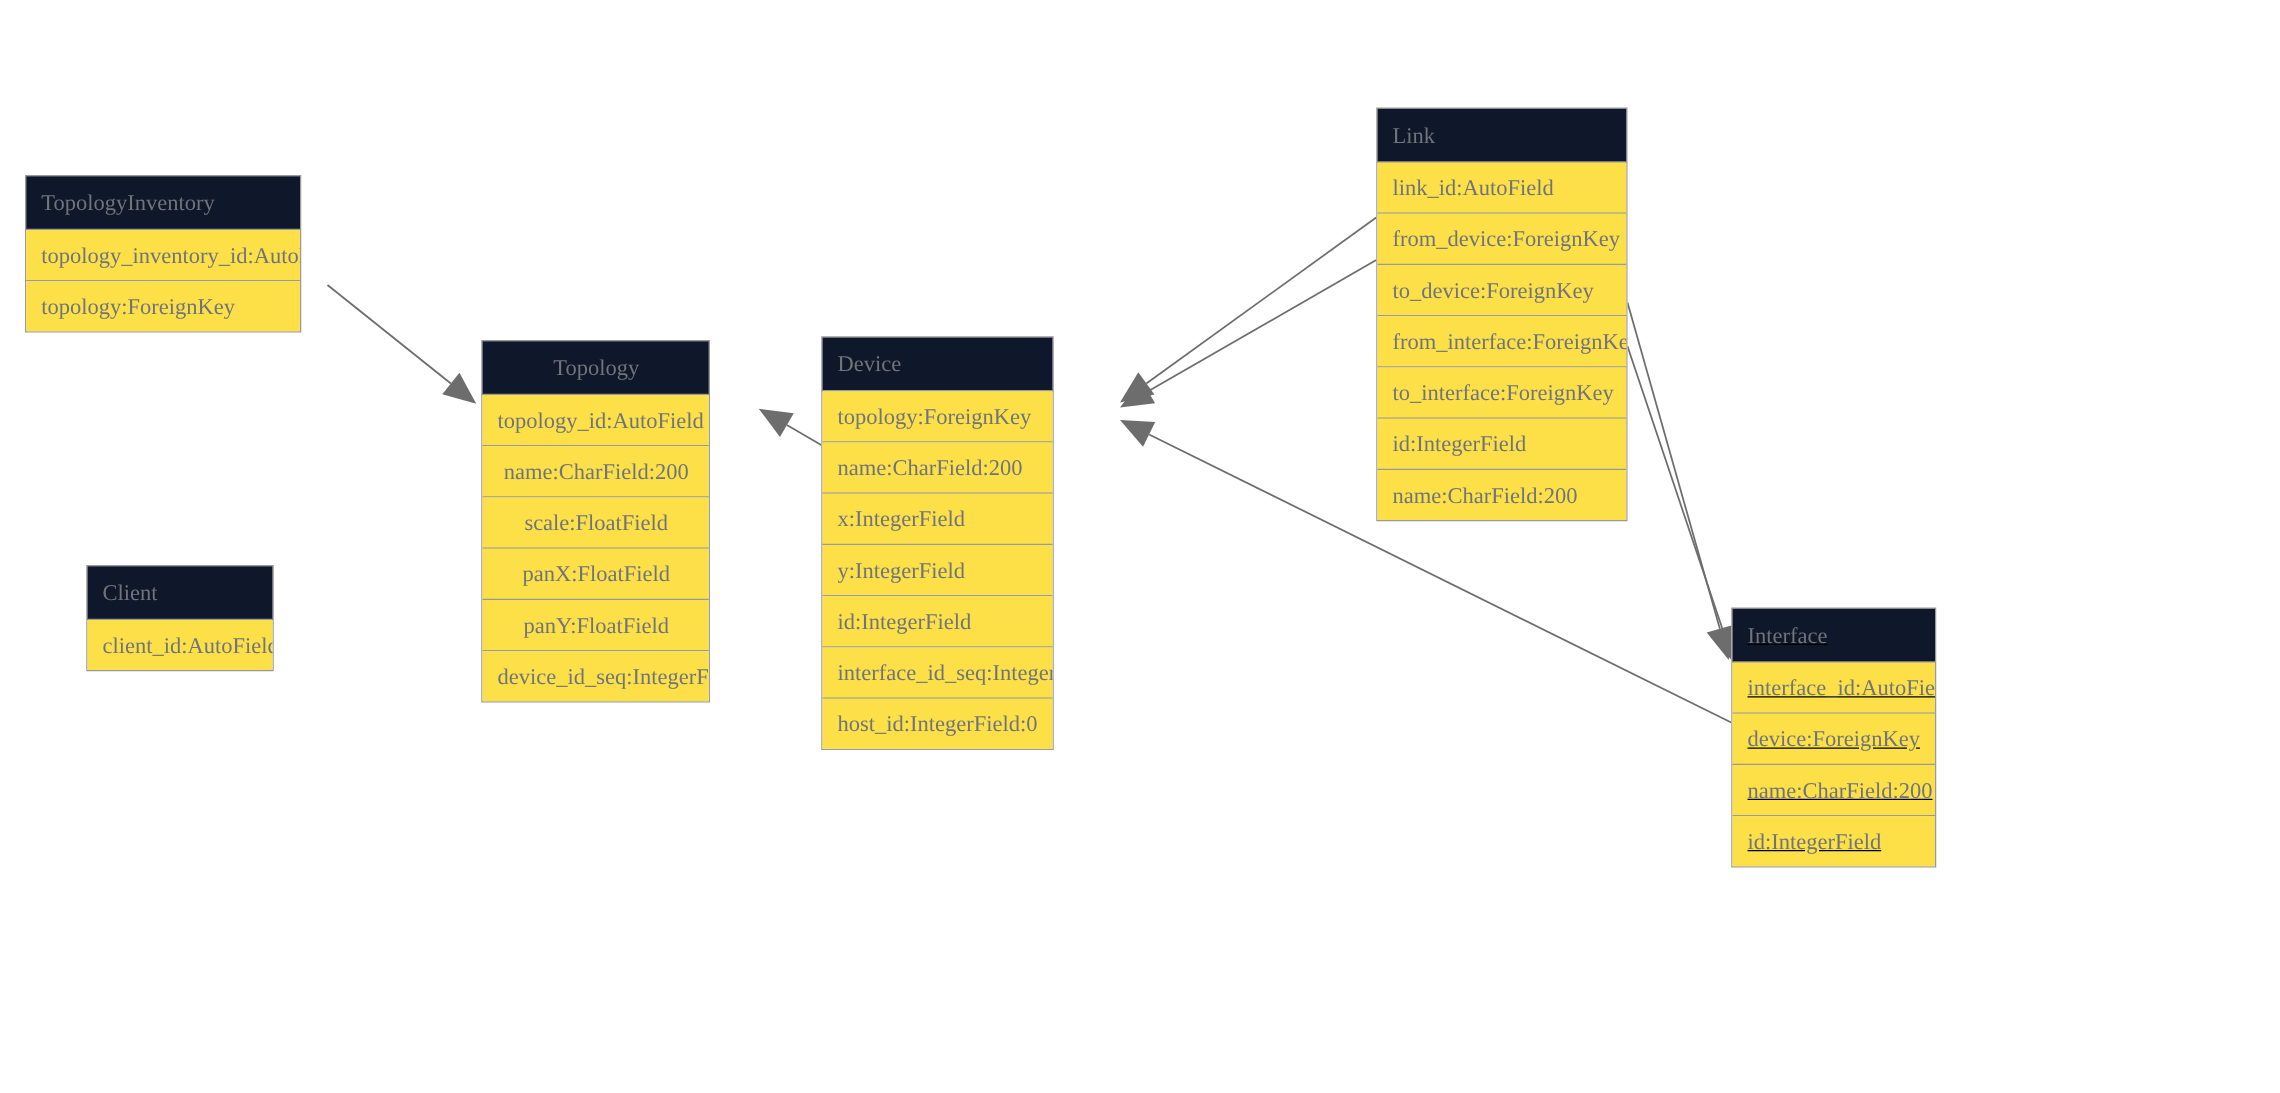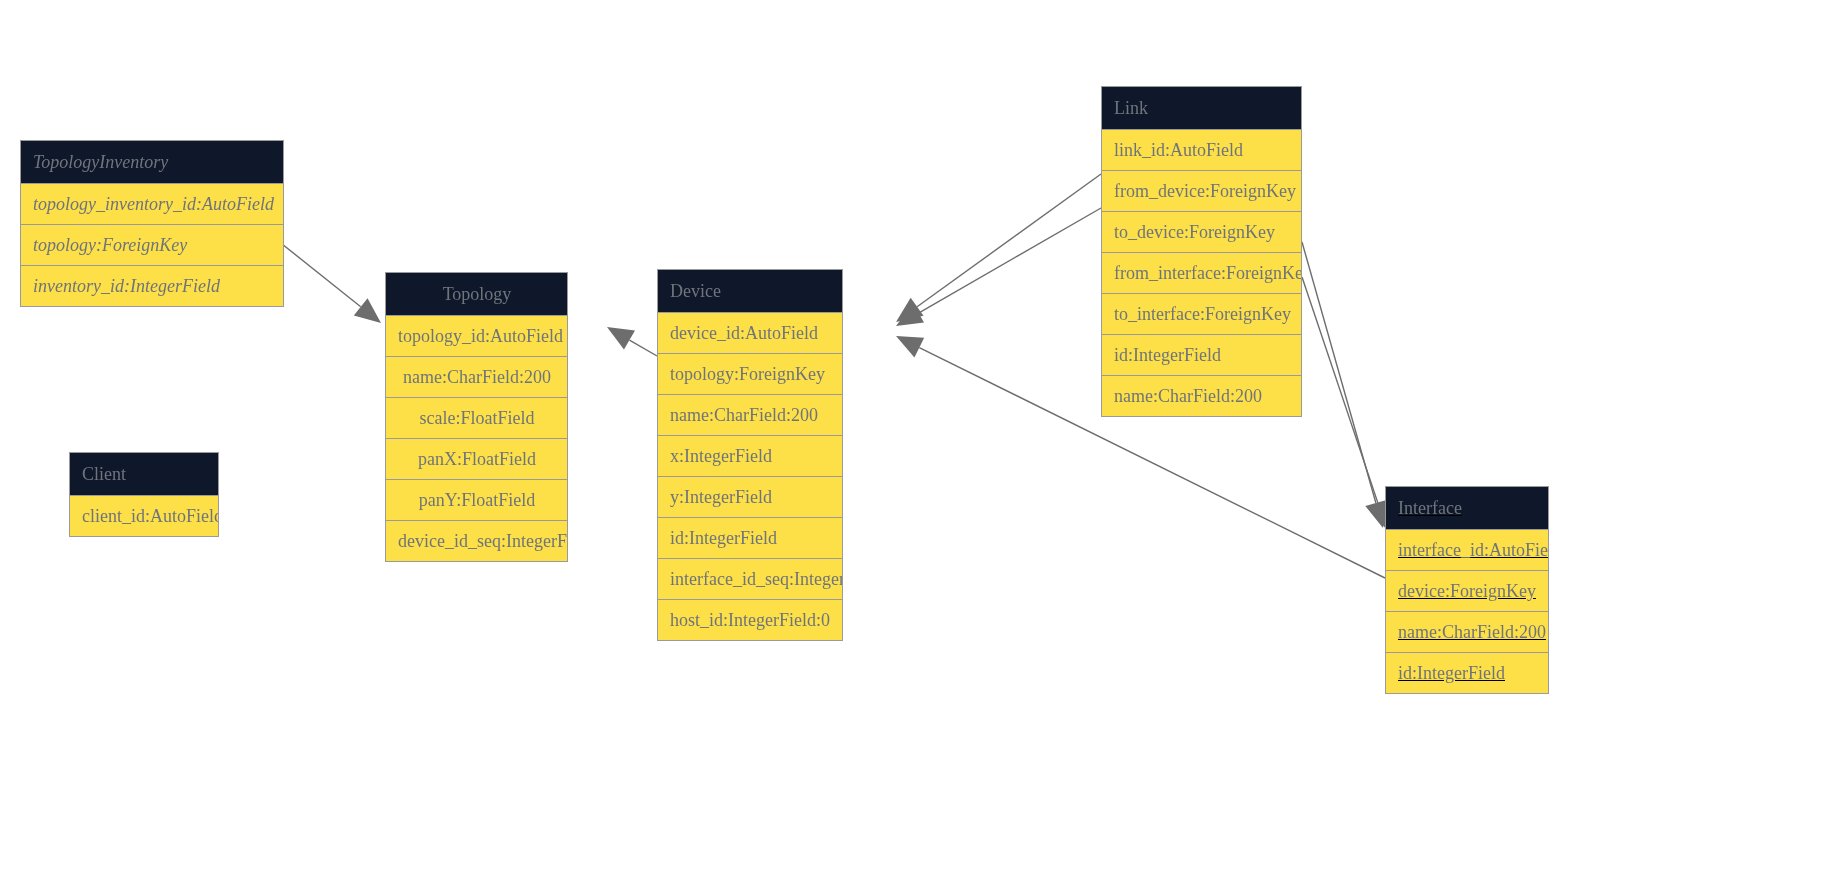--- a/index.html
+++ b/index.html
@@ -90,26 +90,25 @@
         <line x1="1302" y1="242" x2="1375.9150321156676" y2="502.9839405565549" stroke="#6d6d6d" stroke-width="1.4"></line>
         <polygon points="1383,528 1365.3313146588255,505.98142696915704 1386.4987495725097,499.98645414395276" fill="#6d6d6d"></polygon>
       </g>
       <g>
         <line x1="1302" y1="277" x2="1378.7196516500935" y2="505.35378667616055" stroke="#6d6d6d" stroke-width="1.4"></line>
         <polygon points="1387,530 1368.2924075515461,508.85701097804406 1389.1468957486409,501.85056237427705" fill="#6d6d6d"></polygon>
       </g>
     </svg>
 
   <div id="entities-layer">
-      <div class="entity" style="left: 20px; top: 140px; width: 264px; font-style: italic;">
+      <div class="entity" style="left: 20px; top: 140px; width: 221px;">
         <div class="entity-header">TopologyInventory</div>
         <div class="entity-fields">
           <div class="field-row">topology_inventory_id:AutoField</div>
           <div class="field-row">topology:ForeignKey</div>
-          <div class="field-row">inventory_id:IntegerField</div>
         </div>
       </div>
       <div class="entity" style="left: 69px; top: 452px; width: 150px;">
         <div class="entity-header">Client</div>
         <div class="entity-fields">
           <div class="field-row">client_id:AutoField</div>
         </div>
       </div>
       <div class="entity" style="left: 385px; top: 272px; width: 183px; text-align: center;">
         <div class="entity-header">Topology</div>
@@ -118,21 +117,20 @@
           <div class="field-row">name:CharField:200</div>
           <div class="field-row">scale:FloatField</div>
           <div class="field-row">panX:FloatField</div>
           <div class="field-row">panY:FloatField</div>
           <div class="field-row">device_id_seq:IntegerField:0</div>
         </div>
       </div>
       <div class="entity" style="left: 657px; top: 269px; width: 186px;">
         <div class="entity-header">Device</div>
         <div class="entity-fields">
-          <div class="field-row">device_id:AutoField</div>
           <div class="field-row">topology:ForeignKey</div>
           <div class="field-row">name:CharField:200</div>
           <div class="field-row">x:IntegerField</div>
           <div class="field-row">y:IntegerField</div>
           <div class="field-row">id:IntegerField</div>
           <div class="field-row">interface_id_seq:IntegerField:0</div>
           <div class="field-row">host_id:IntegerField:0</div>
         </div>
       </div>
       <div class="entity" style="left: 1101px; top: 86px; width: 201px;">

